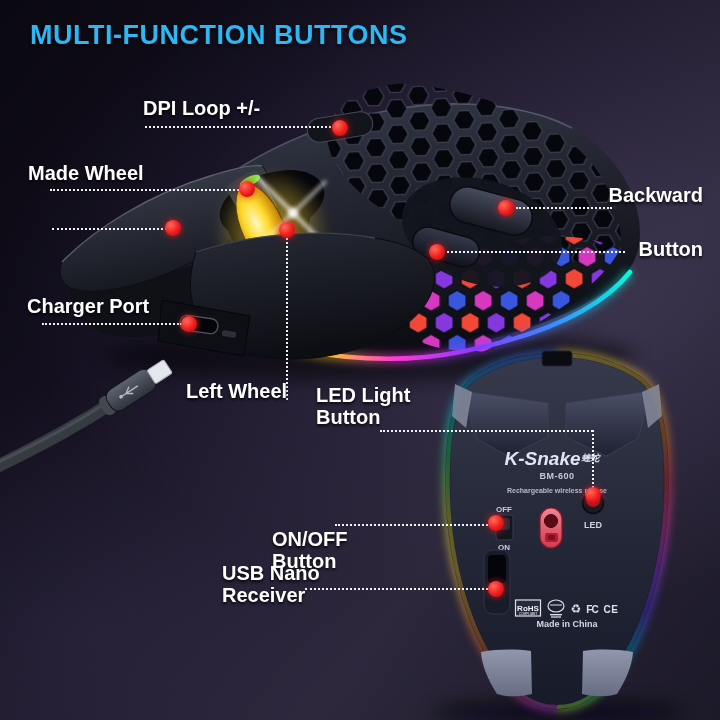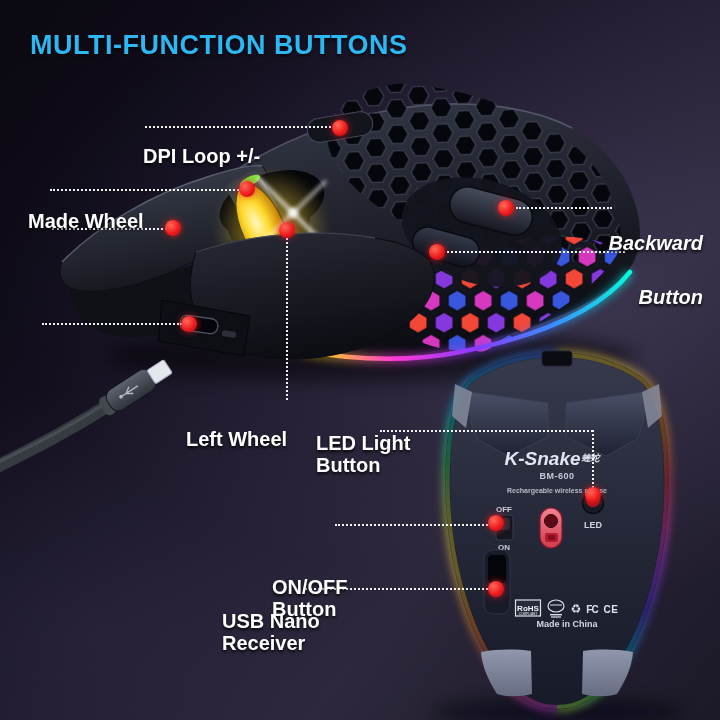--- a/index.html
+++ b/index.html
@@ -9,27 +9,26 @@
     background:
       radial-gradient(900px 520px at 78% 38%, rgba(122,106,160,.22), transparent 62%),
       radial-gradient(700px 420px at 12% 88%, rgba(64,58,92,.25), transparent 60%),
       linear-gradient(128deg,#0a0810 0%,#120e1d 26%,#221d30 52%,#2b2639 68%,#1c1929 100%);
   }
   .art{position:absolute;left:0;top:0;z-index:1;}
   .title{
     position:absolute;left:30px;top:20px;z-index:4;
     font-size:27px;font-weight:bold;letter-spacing:.5px;color:#2db7f3;
     text-shadow:0 2px 3px rgba(0,0,0,.7);
-    margin-top:10px;
   }
   .callout{
     position:absolute;z-index:4;color:#fff;font-weight:bold;font-size:20px;
-    line-height:1.1;white-space:pre-line;text-shadow:0 2px 3px rgba(0,0,0,.85);margin-top:48px;
+    line-height:1.1;white-space:pre-line;text-shadow:0 2px 3px rgba(0,0,0,.85);
   }
-  .callout.right{font-style:italic;}
+  .callout.right{}
   .lh{position:absolute;z-index:2;height:0;border-top:2.5px dotted rgba(255,255,255,.95);}
   .lv{position:absolute;z-index:2;width:0;border-left:2.5px dotted rgba(255,255,255,.95);}
   .marker{
     position:absolute;z-index:3;width:16px;height:16px;border-radius:50%;
     background:radial-gradient(circle at 35% 32%,#ff6a5a 0%,#ee1a1c 55%,#a80d12 100%);
     box-shadow:0 0 7px rgba(238,26,28,.85);
   }
 </style>
 </head>
 <body>
@@ -302,20 +301,21 @@
   <div class="marker" style="left:429px;top:244px"></div>
   <div class="marker" style="left:181px;top:316px"></div>
   <div class="marker" style="left:585px;top:487px"></div>
   <div class="marker" style="left:488px;top:515px"></div>
   <div class="marker" style="left:488px;top:581px"></div>
 
   <div class="callout" style="left:143px;top:97px">DPI Loop +/-</div>
   <div class="callout" style="left:28px;top:162px">Made Wheel</div>
   <div class="callout right" style="right:17px;top:184px">Backward</div>
   <div class="callout right" style="right:17px;top:238px">Button</div>
+  <div class="callout" style="left:27px;top:295px">Charger Port</div>
   <div class="callout" style="left:186px;top:380px">Left Wheel</div>
   <div class="callout" style="left:316px;top:384px">LED Light
 Button</div>
   <div class="callout" style="left:272px;top:528px">ON/OFF
 Button</div>
   <div class="callout" style="left:222px;top:562px">USB Nano
 Receiver</div>
 
 </div>
 

